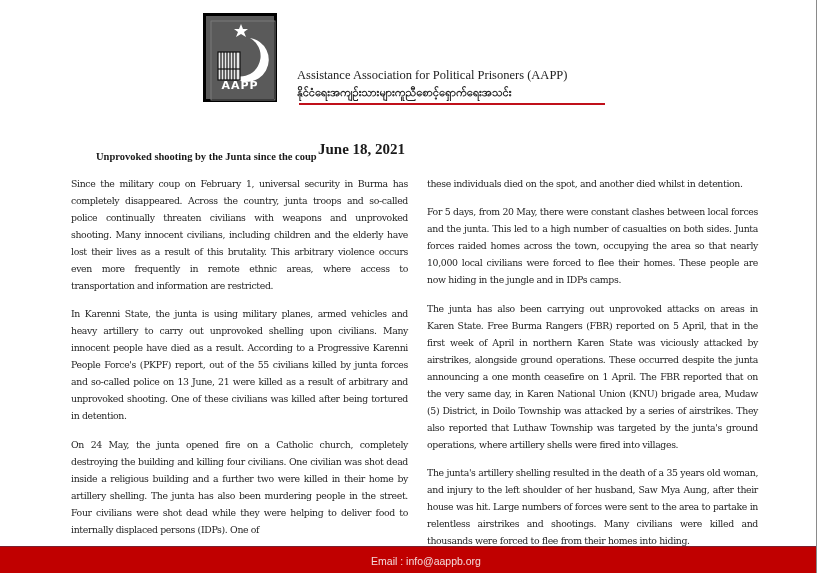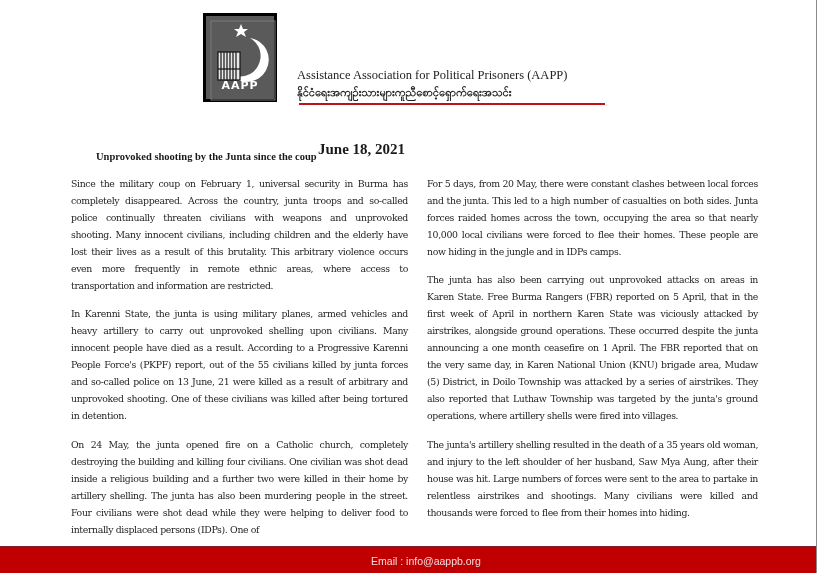--- a/index.html
+++ b/index.html
@@ -89,20 +89,21 @@
 <div class="doc-title">Unprovoked shooting by the Junta since the coup</div>
 <div class="doc-date">June 18, 2021</div>
 
 <div class="col col-left">
   <p>Since the military coup on February 1, universal security in Burma has completely disappeared. Across the country, junta troops and so-called police continually threaten civilians with weapons and unprovoked shooting. Many innocent civilians, including children and the elderly have lost their lives as a result of this brutality. This arbitrary violence occurs even more frequently in remote ethnic areas, where access to transportation and information are restricted.</p>
   <p>In Karenni State, the junta is using military planes, armed vehicles and heavy artillery to carry out unprovoked shelling upon civilians. Many innocent people have died as a result. According to a Progressive Karenni People Force's (PKPF) report, out of the 55 civilians killed by junta forces and so-called police on 13 June, 21 were killed as a result of arbitrary and unprovoked shooting. One of these civilians was killed after being tortured in detention.</p>
   <p>On 24 May, the junta opened fire on a Catholic church, completely destroying the building and killing four civilians. One civilian was shot dead inside a religious building and a further two were killed in their home by artillery shelling. The junta has also been murdering people in the street. Four civilians were shot dead while they were helping to deliver food to internally displaced persons (IDPs). One of</p>
 </div>
 
 <div class="col col-right">
+  <p>these individuals died on the spot, and another died whilst in detention.</p>
   <p>For 5 days, from 20 May, there were constant clashes between local forces and the junta. This led to a high number of casualties on both sides. Junta forces raided homes across the town, occupying the area so that nearly 10,000 local civilians were forced to flee their homes. These people are now hiding in the jungle and in IDPs camps.</p>
   <p>The junta has also been carrying out unprovoked attacks on areas in Karen State. Free Burma Rangers (FBR) reported on 5 April, that in the first week of April in northern Karen State was viciously attacked by airstrikes, alongside ground operations. These occurred despite the junta announcing a one month ceasefire on 1 April. The FBR reported that on the very same day, in Karen National Union (KNU) brigade area, Mudaw (5) District, in Doilo Township was attacked by a series of airstrikes. They also reported that Luthaw Township was targeted by the junta's ground operations, where artillery shells were fired into villages.</p>
   <p>The junta's artillery shelling resulted in the death of a 35 years old woman, and injury to the left shoulder of her husband, Saw Mya Aung, after their house was hit. Large numbers of forces were sent to the area to partake in relentless airstrikes and shootings. Many civilians were killed and thousands were forced to flee from their homes into hiding.</p>
 </div>
 
 <div class="footer">
   <span>Email : info@aappb.org</span>
 </div>
 
 </body></html>

